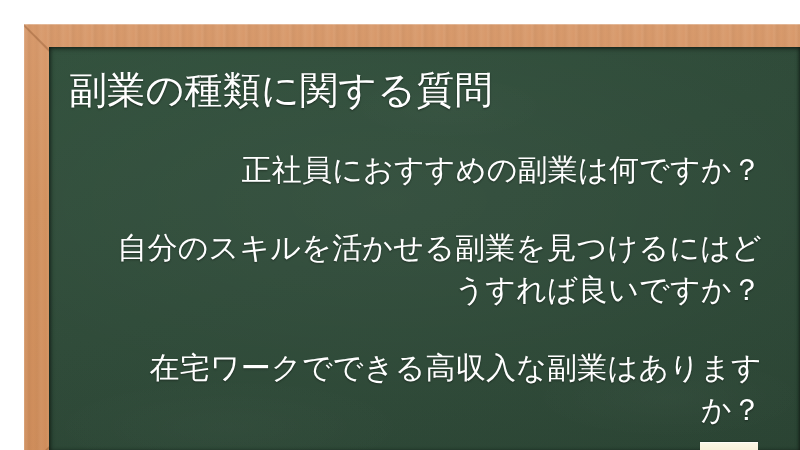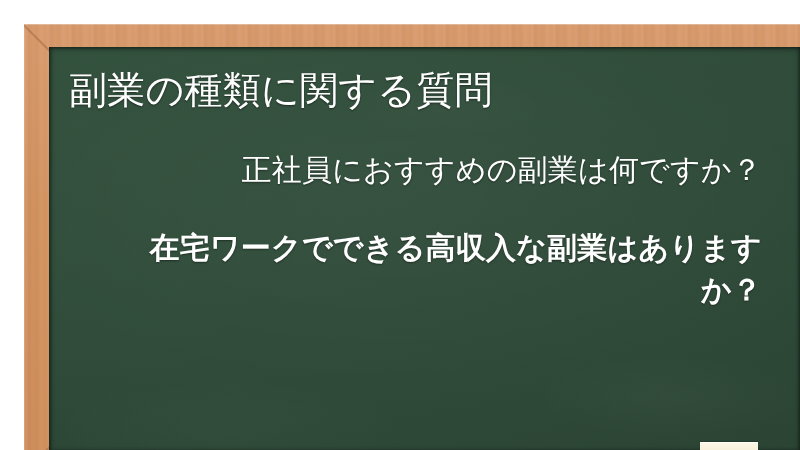--- a/index.html
+++ b/index.html
@@ -126,21 +126,21 @@
   }
 
   .body-line {
     font-size: 30px;
     line-height: 1.42;
     color: #ffffff;
     letter-spacing: 0.2px;
     text-shadow: 0 1px 2px rgba(0,0,0,0.40);
     margin-bottom: 11px;
   }
-  .body-line:last-child { margin-bottom: 8px; font-weight: bold; }
+  .body-line:last-child { margin-bottom: 8px; }
 
   
   .chalk-stick {
     position: absolute;
     left: 651px;   
     top: 395px;    
     width: 58px;
     height: 10px;
     background: linear-gradient(180deg, #fdf7e6 0%, #f5ecd3 55%, #e9dcba 100%);
     box-shadow:
@@ -160,19 +160,20 @@
   <div class="miter br"></div>
 
   <div class="board">
 
     <div class="board-dust"></div>
 
     <h1 class="board-title">副業の種類に関する質問</h1>
 
     <div class="board-body">
       <p class="body-line">正社員におすすめの副業は何ですか？</p>
+      <p class="body-line">自分のスキルを活かせる副業を見つけるにはどうすれば良いですか？</p>
       <p class="body-line">在宅ワークでできる高収入な副業はありますか？</p>
     </div>
 
     <div class="chalk-stick"></div>
 
   </div>
 </div>
 
 </body></html>

